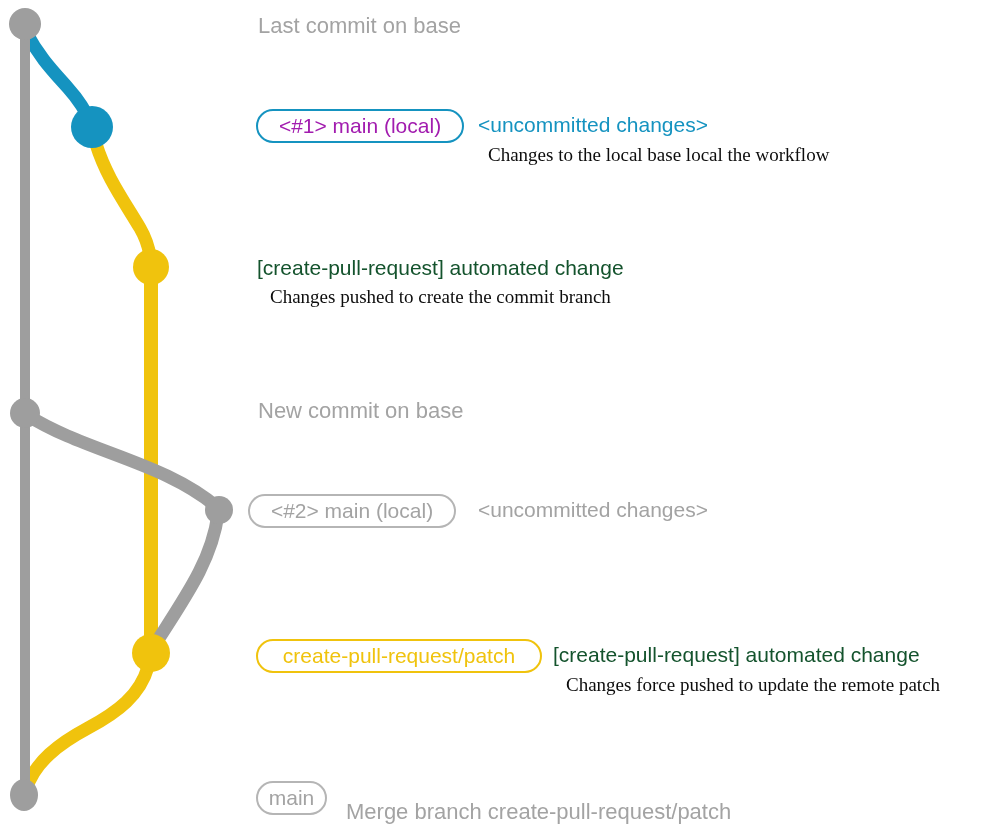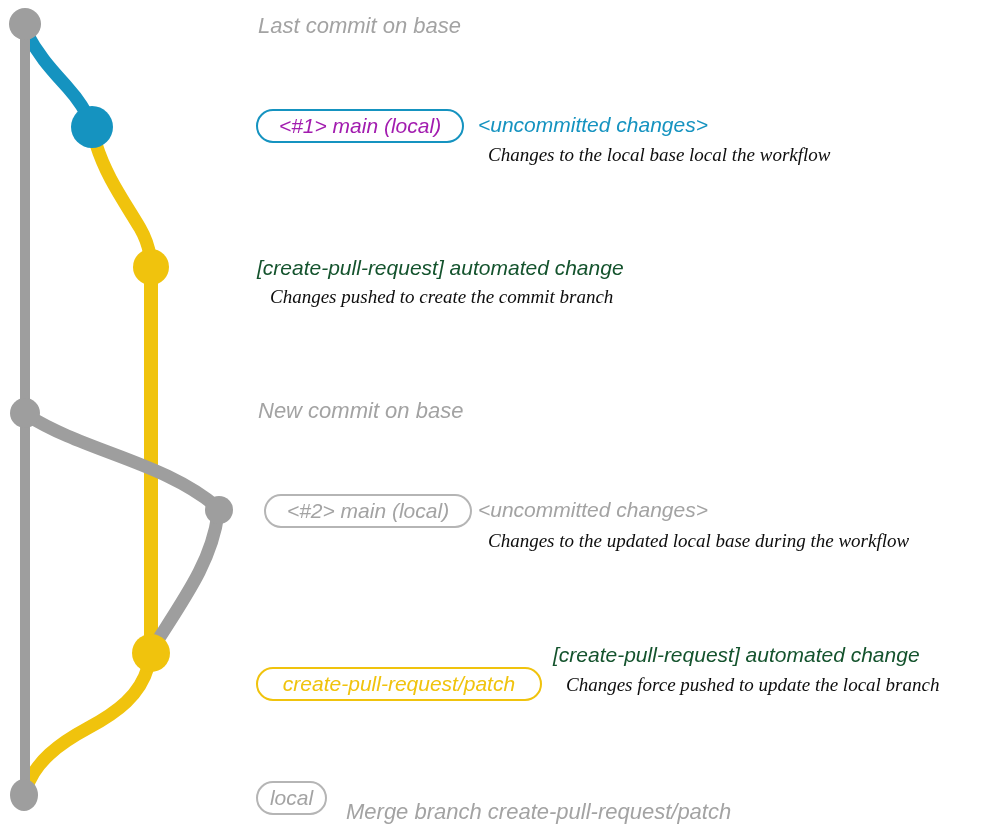--- a/index.html
+++ b/index.html
@@ -7,21 +7,20 @@
     padding: 0;
     background: #ffffff;
     font-family: "Liberation Sans", sans-serif;
   }
   #canvas {
     position: relative;
     width: 981px;
     height: 827px;
     background: #ffffff;
     overflow: hidden;
-    font-style: italic;
   }
   #graph-svg {
     position: absolute;
     left: 0;
     top: 0;
   }
   .abs { position: absolute; white-space: nowrap; line-height: 1.2; }
 
   .section-label {
     font-size: 22px;
@@ -90,30 +89,29 @@
     <span>&lt;#1&gt; main (local)</span>
   </div>
   <div class="abs heading blue" style="left:478px; top:112px;">&lt;uncommitted changes&gt;</div>
   <div class="abs description" style="left:488px; top:144px;">Changes to the local base local the workflow</div>
 
   <div class="abs heading yellow" style="left:257px; top:255px;">[create-pull-request] automated change</div>
   <div class="abs description" style="left:270px; top:286px;">Changes pushed to create the commit branch</div>
 
   <div class="abs section-label" style="left:258px; top:398px;">New commit on base</div>
 
-  <div class="badge gray" style="left:264px; top:494px; width:208px;">
+  <div class="badge gray" style="left:248px; top:494px; width:208px;">
     <span>&lt;#2&gt; main (local)</span>
   </div>
   <div class="abs heading gray" style="left:478px; top:497px;">&lt;uncommitted changes&gt;</div>
-  <div class="abs description" style="left:488px; top:530px;">Changes to the updated local base during the workflow</div>
 
-  <div class="badge yellow" style="left:256px; top:639px; width:286px;margin-top:28px;">
+  <div class="badge yellow" style="left:256px; top:639px; width:286px;">
     <span>create-pull-request/patch</span>
   </div>
   <div class="abs heading yellow" style="left:553px; top:642px;">[create-pull-request] automated change</div>
-  <div class="abs description" style="left:566px; top:674px;">Changes force pushed to update the local branch</div>
+  <div class="abs description" style="left:566px; top:674px;">Changes force pushed to update the remote patch</div>
 
   <div class="badge gray" style="left:256px; top:781px; width:71px;">
-    <span>local</span>
+    <span>main</span>
   </div>
   <div class="abs heading gray large" style="left:346px; top:784px;margin-top:15px;">Merge branch create-pull-request/patch</div>
 
 </div>
 
 </body></html>

